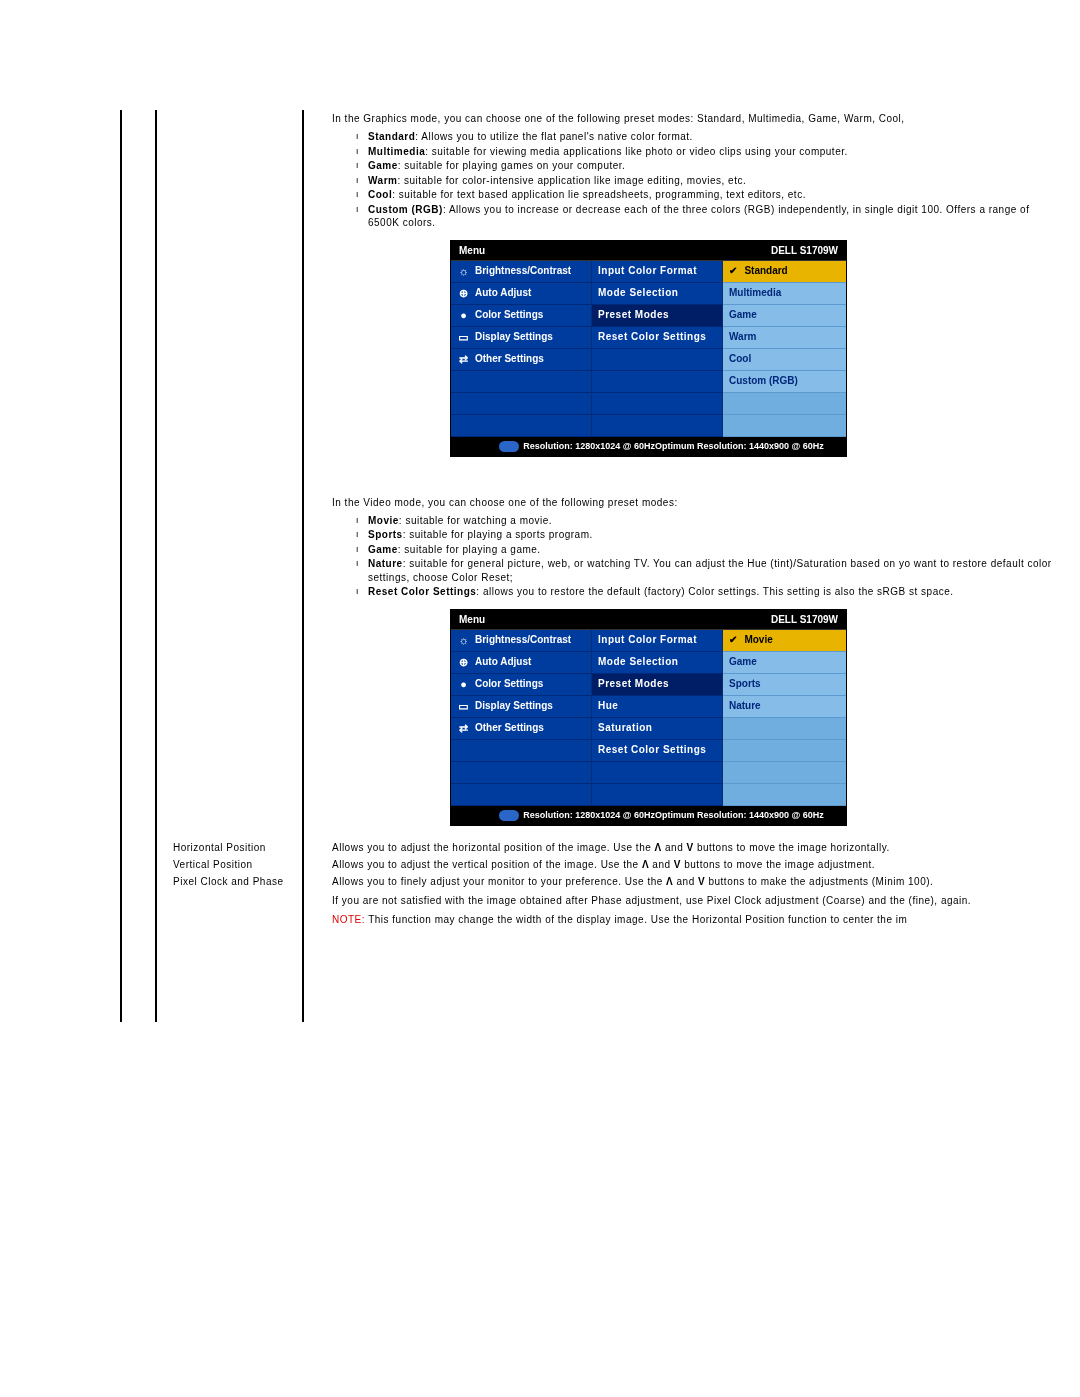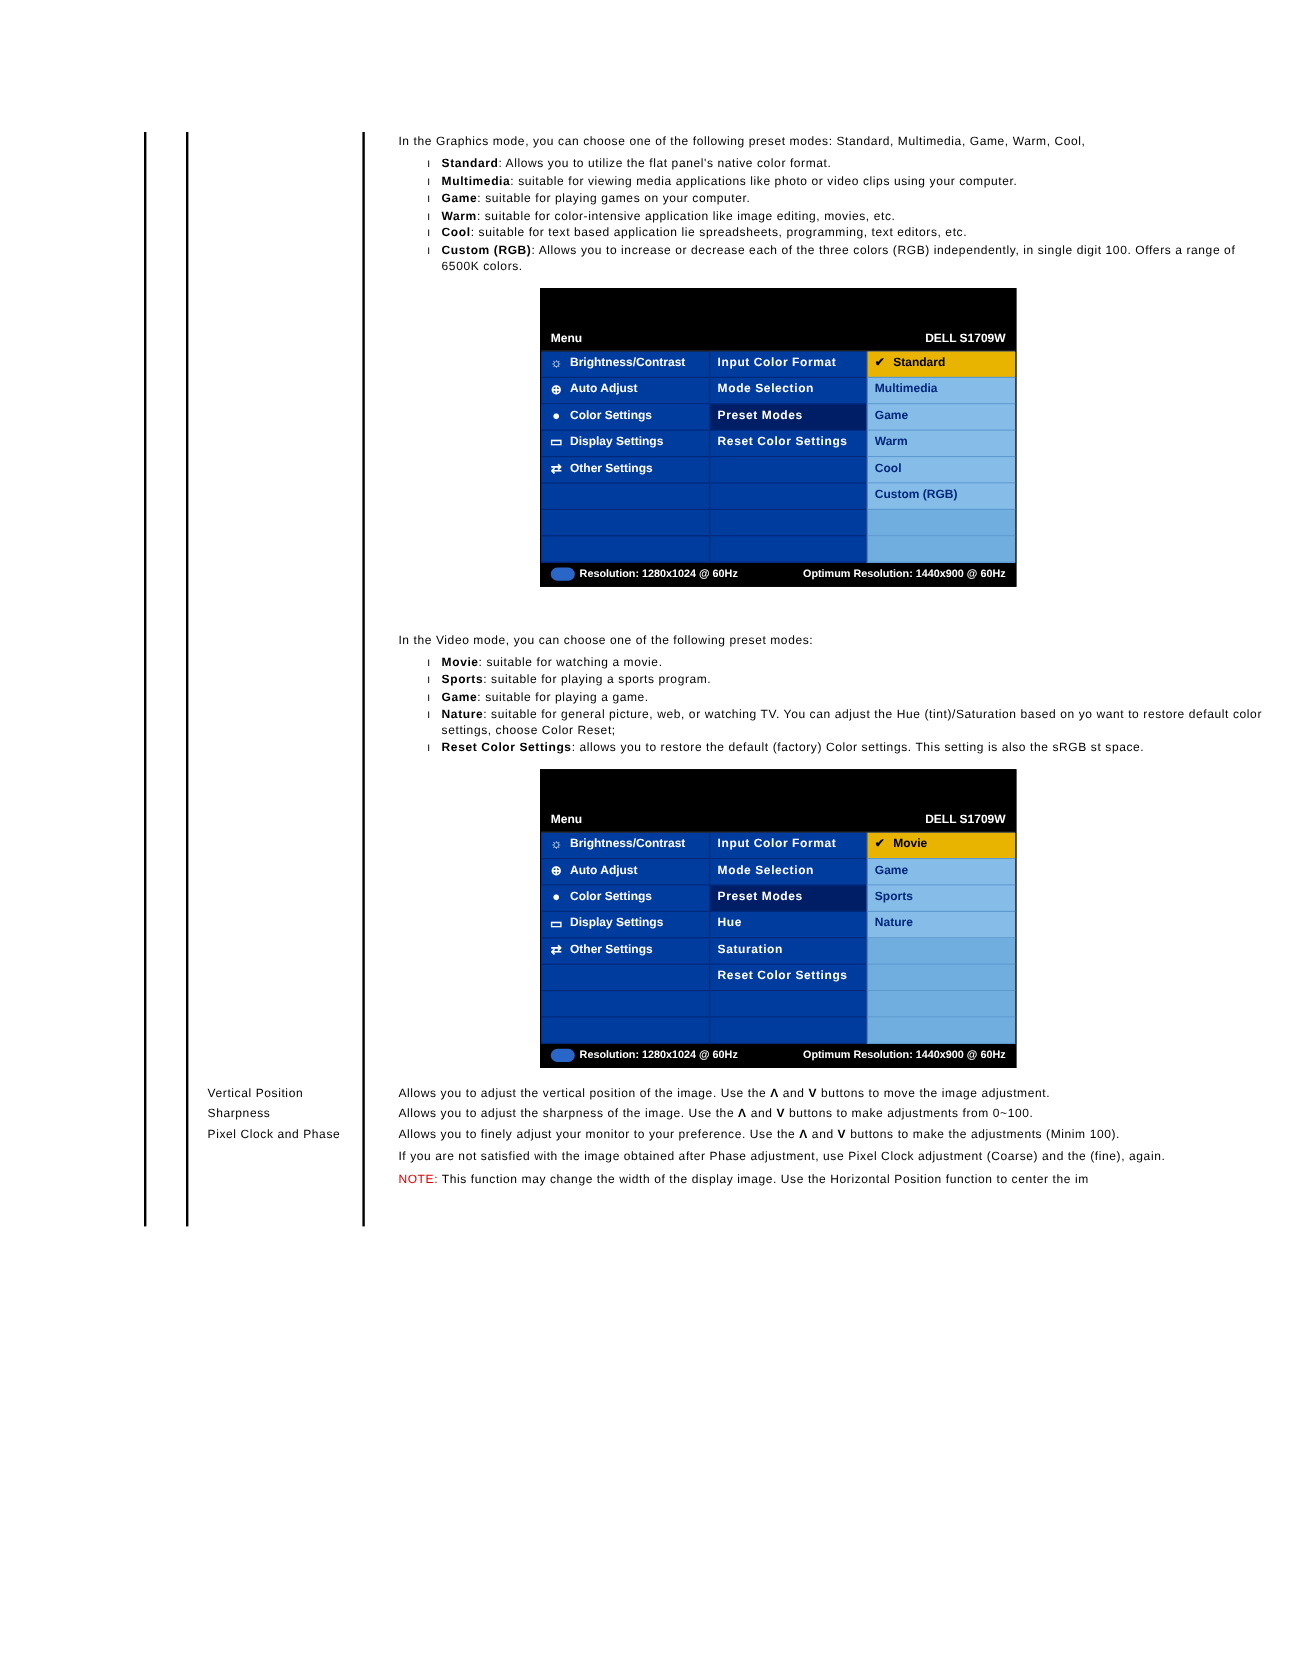--- a/index.html
+++ b/index.html
@@ -86,21 +86,20 @@
   }
   .osd a, .osd span { letter-spacing: 0; }
   .osd-header {
     display: flex;
     justify-content: space-between;
     background: #000;
     color: #fff;
     font-weight: bold;
     padding: 4px 8px;
     border-bottom: 1px solid #333;
-    margin-top: 32px;
   }
   .osd-body {
     display: flex;
     height: 176px;
   }
   .osd-col1 {
     width: 140px;
     background: #003b9e;
     display: flex; flex-direction: column;
   }
@@ -138,27 +137,28 @@
     background: #86bce8;
     border-bottom: 1px solid #5c99cf;
   }
   .osd-col3 .osd-cell.selected {
     background: #e8b400;
     color: #000;
   }
   .osd-col3 .osd-cell.empty { background: #6faede; }
   .osd-footer {
     display: flex;
-    justify-content: space-between;
+    justify-content: center;
     align-items: center;
     background: #000;
     color: #fff;
     font-weight: bold;
     padding: 4px 8px;
     font-size: 9px;
+    margin-left: 26px;
   }
   .pill {
     display: inline-block;
     width: 20px; height: 11px;
     border-radius: 6px;
     background: #2a66c8;
     margin-right: 4px;
     vertical-align: middle;
     position: relative;
   }
@@ -346,36 +346,36 @@
             </div>
             <div class="osd-footer">
               <span><span class="pill"></span><span>Resolution: 1280x1024 @ 60Hz</span></span>
               <span>Optimum Resolution: 1440x900 @ 60Hz</span>
             </div>
           </div>
         </td>
       </tr>
 
 
+      <tr>
+        <td class="col-icon"></td>
+        <td class="col-label">Horizontal Position</td>
+        <td class="col-body">
+          <span>Allows you to adjust the horizontal position of the image. Use the </span><span class="arrow">Λ</span><span> and </span><span class="arrow">V</span><span> buttons to move the image horizontally.</span>
+        </td>
+      </tr>
 
       <tr>
         <td class="col-icon"></td>
         <td class="col-label">Vertical Position</td>
         <td class="col-body">
           <span>Allows you to adjust the vertical position of the image. Use the </span><span class="arrow">Λ</span><span> and </span><span class="arrow">V</span><span> buttons to move the image adjustment.</span>
         </td>
       </tr>
 
-      <tr>
-        <td class="col-icon"></td>
-        <td class="col-label">Sharpness</td>
-        <td class="col-body">
-          <span>Allows you to adjust the sharpness of the image. Use the </span><span class="arrow">Λ</span><span> and </span><span class="arrow">V</span><span> buttons to make adjustments from 0~100.</span>
-        </td>
-      </tr>
 
       <tr>
         <td class="col-icon"></td>
         <td class="col-label">Pixel Clock and Phase</td>
         <td class="col-body">
           <div>
             <span>Allows you to finely adjust your monitor to your preference. Use the </span><span class="arrow">Λ</span><span> and </span><span class="arrow">V</span><span> buttons to make the adjustments (Minim 100).</span>
           </div>
           <div style="margin-top:8px">If you are not satisfied with the image obtained after Phase adjustment, use Pixel Clock adjustment (Coarse) and the (fine), again.</div>
           <div style="margin-top:8px">

